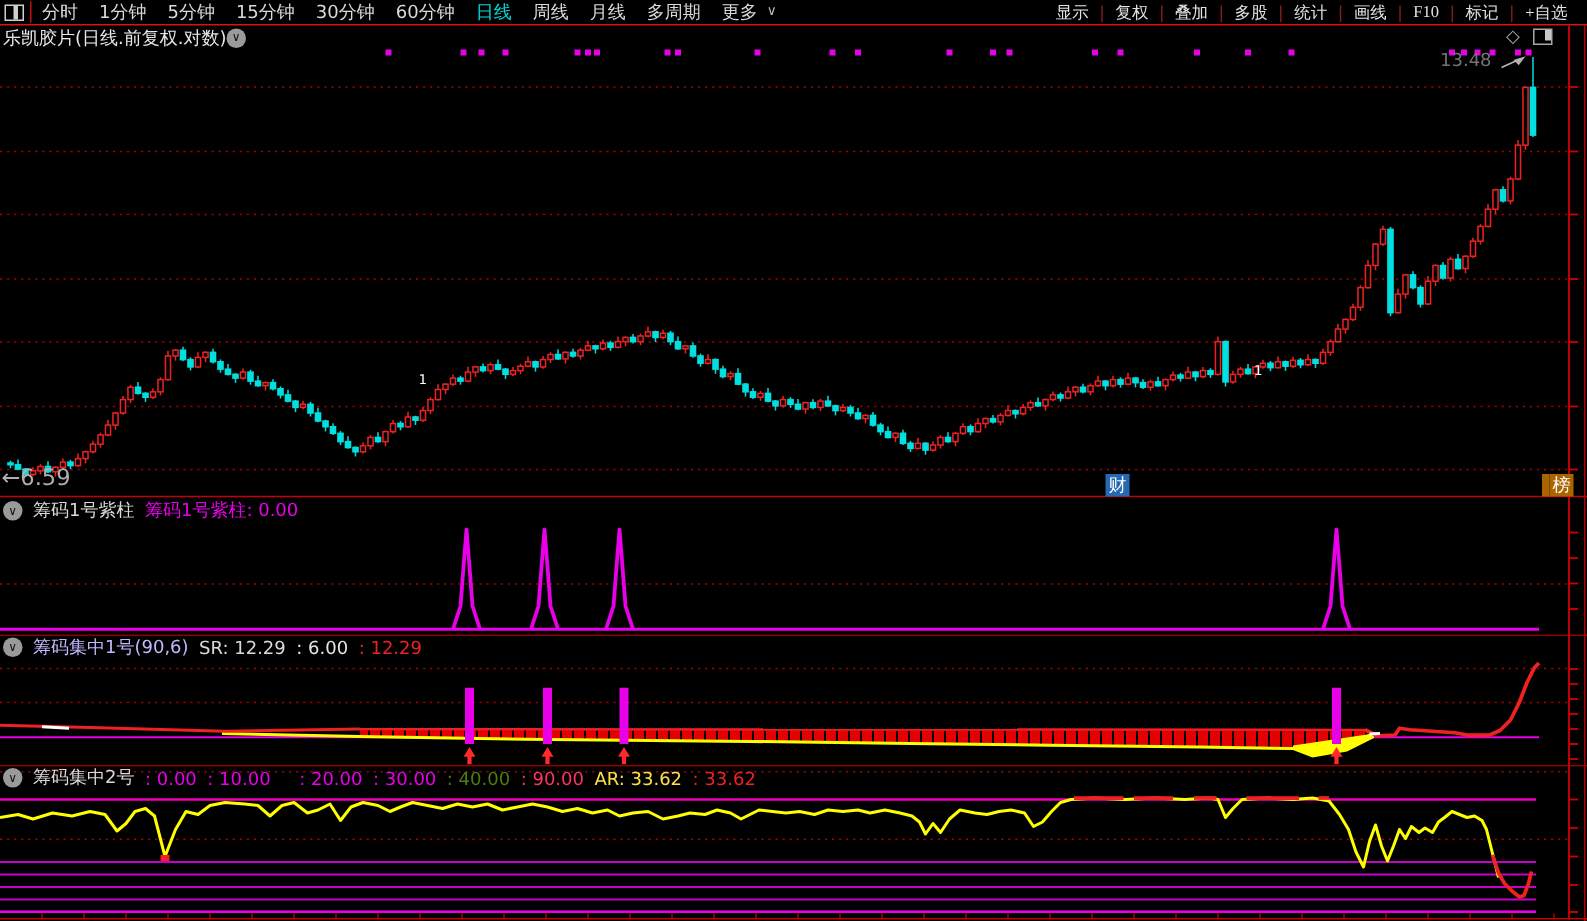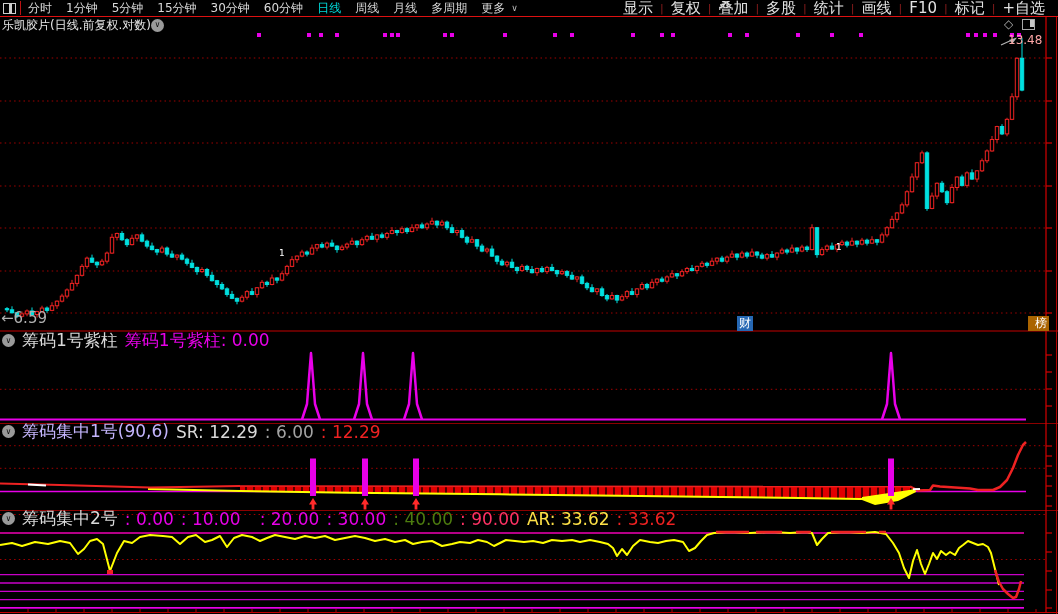--- a/index.html
+++ b/index.html
@@ -9,34 +9,34 @@
   .mb{position:absolute;left:0;top:0;width:1058px;height:16px;display:flex;align-items:center;
       border-bottom:1px solid #dd1111;background:#000;z-index:5;}
   .appicon{width:11px;height:9px;border:1px solid #cfcfcf;margin:0 4px 0 3px;position:relative;}
   .appicon:before{content:"";position:absolute;left:5px;top:0;width:3px;height:9px;background:#cfcfcf;}
   .vsep{width:1px;height:14px;background:#bb1111;margin-right:7px;}
   .mleft{display:flex;align-items:center;gap:14px;}
   .mitem{font-size:12px;color:#d9d9d9;cursor:default;white-space:nowrap;}
   .mitem.active{color:#00dcdc;}
   .morechev{font-size:9px;color:#bbb;margin-left:-8px;}
   .mright{margin-left:auto;display:flex;align-items:center;margin-right:6px;}
-  .mritem{font-size:15px;color:#e2e2e2;padding:0 7px;white-space:nowrap;}
+  .mritem{font-size:11px;color:#e2e2e2;padding:0 7px;white-space:nowrap;font-family:Liberation Serif, serif;}
   .msep{color:#8d1d1d;font-size:11px;}
   .tb{position:absolute;left:2px;top:17px;height:16px;display:flex;align-items:center;gap:0;z-index:4;}
   .title{font-size:12px;color:#e8e8e8;white-space:nowrap;}
   .chev{width:13px;height:13px;border-radius:50%;background:#9a9a9a;color:#111;font-size:8px;
         display:flex;align-items:center;justify-content:center;line-height:1;}
   .tbicons{position:absolute;top:18px;left:1004px;display:flex;gap:9px;align-items:center;z-index:4;}
   .diam{color:#a8a8a8;font-size:12px;line-height:1;}
   .winicon{width:11px;height:9px;border:1px solid #a8a8a8;position:relative;}
   .winicon:before{content:"";position:absolute;right:0;top:0;width:4px;height:7px;background:#c8c8c8;}
   .phdr{position:absolute;left:2px;height:15px;display:flex;align-items:center;gap:7px;z-index:4;white-space:nowrap;}
-  .phdr span.part{font-size:17px;}
+  .phdr span.part{font-size:12px;}
   .lowlab{position:absolute;left:1px;top:309px;font-size:15px;color:#b0b0b0;z-index:4;}
-  .highlab{position:absolute;left:1008px;top:33px;font-size:12px;color:#fca5a5;z-index:4;}
+  .highlab{position:absolute;left:960px;top:33px;font-size:12px;color:#737373;z-index:4;}
   .badge{position:absolute;top:316px;height:15px;font-size:12px;line-height:15px;color:#fff;
          padding:0 2px;z-index:4;}
   .badge-sliver{position:absolute;top:316px;left:1028px;width:5px;height:15px;background:#aa6400;z-index:4;overflow:hidden;color:#fff;font-size:12px;line-height:15px;}
 </style>
 </head>
 <body>
 
 <div id="screen">
   <svg id="cv" width="1058" height="614">
       <g>
@@ -759,21 +759,21 @@
 
   <div class="phdr" id="hdr1" style="top: 333px;">
       <span class="chev">∨</span>
       <span class="part" style="color: rgb(217, 217, 217);">筹码1号紫柱</span>
       <span class="part" style="color: rgb(232, 0, 232);">筹码1号紫柱: 0.00</span>
     </div>
   <div class="phdr" id="hdr2" style="top: 424px;">
       <span class="chev">∨</span>
       <span class="part" style="color: #c4b5fd;">筹码集中1号(90,6)</span>
       <span class="part" style="color: rgb(217, 217, 217);">SR: 12.29</span>
-      <span class="part" style="color: #a3a3a3;">: 6.00</span>
+      <span class="part" style="color: #e5e5e5;">: 6.00</span>
       <span class="part" style="color: rgb(238, 34, 34);">: 12.29</span>
     </div>
   <div class="phdr" id="hdr3" style="top: 511px;">
       <span class="chev">∨</span>
       <span class="part" style="color: rgb(217, 217, 217);">筹码集中2号</span>
       <span class="part" style="color: rgb(232, 0, 232);">: 0.00</span>
       <span class="part" style="color: rgb(232, 0, 232);">: 10.00</span>
       <span class="part" style="color: rgb(232, 0, 232); margin-left: 12px;">: 20.00</span>
       <span class="part" style="color: rgb(232, 0, 232);">: 30.00</span>
       <span class="part" style="color: #4d7c0f;">: 40.00</span>

